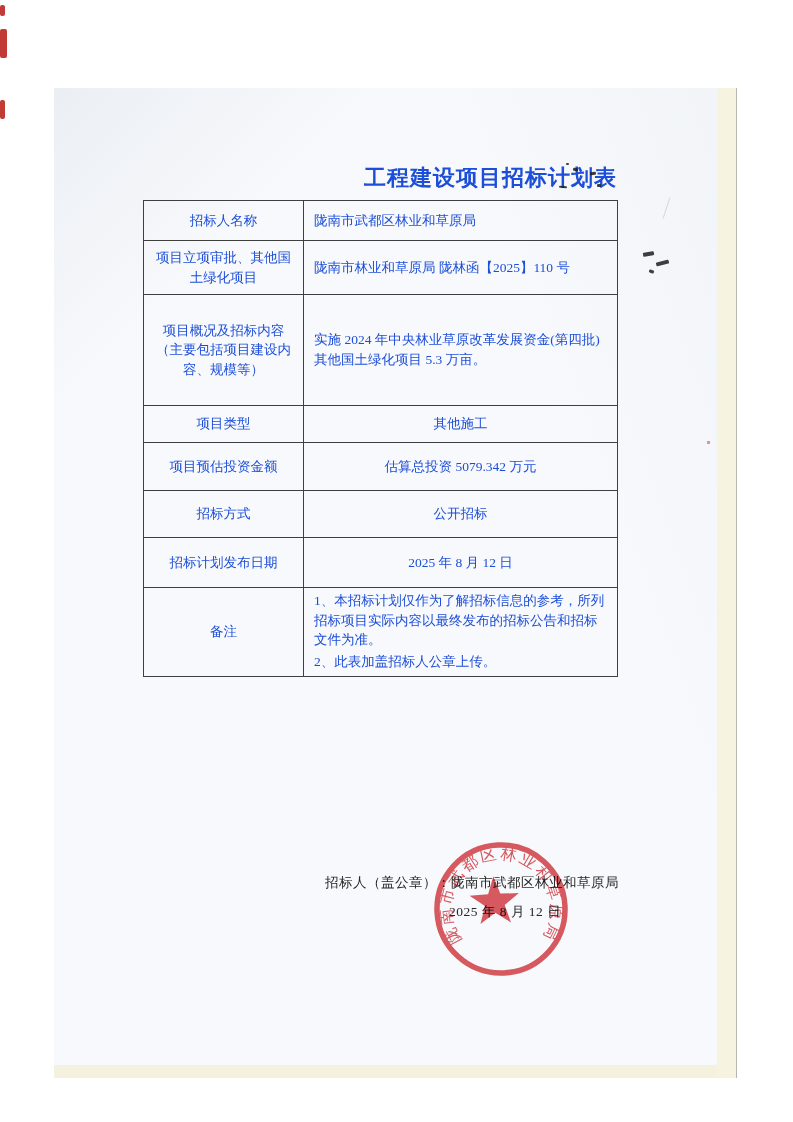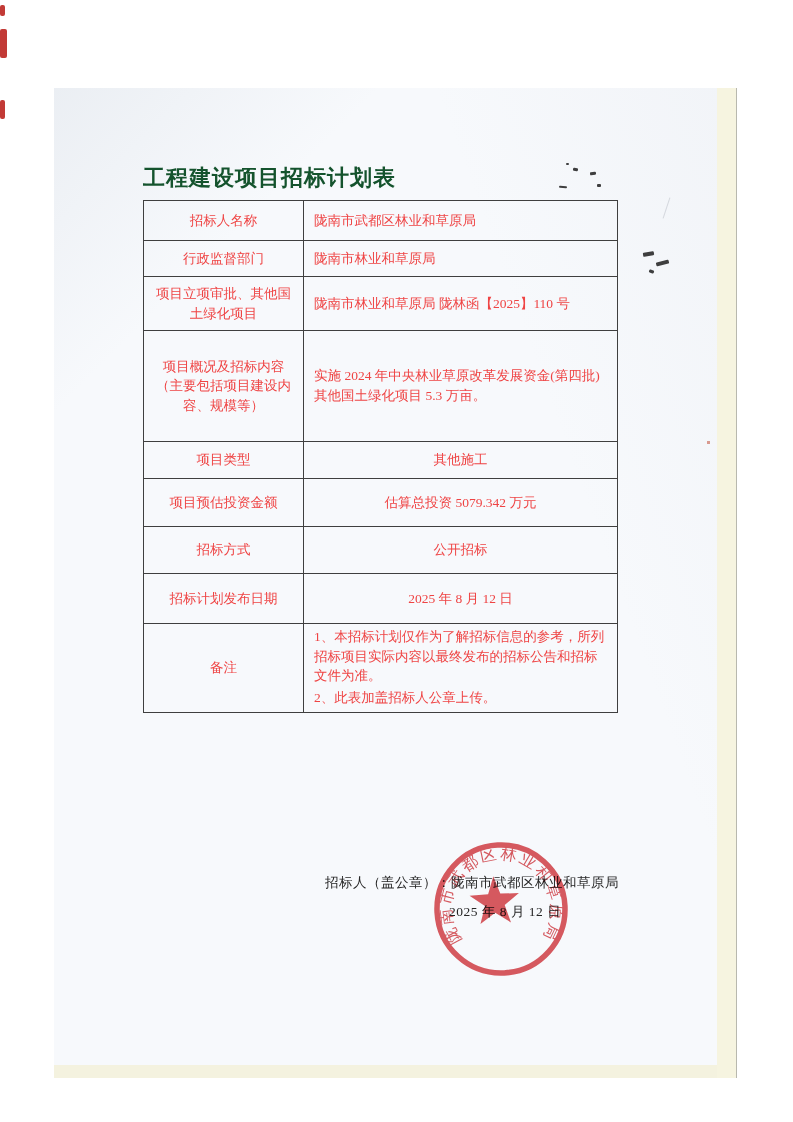--- a/index.html
+++ b/index.html
@@ -20,27 +20,27 @@
   .paper-strip-right{
     position:absolute;left:717px;top:88px;width:19px;height:990px;
     background:#f6f4e0;border-right:1px solid #b8b8ae;
   }
   .paper-strip-bottom{
     position:absolute;left:54px;top:1065px;width:663px;height:13px;
     background:#f4f2df;
   }
   .doc-title{
     position:absolute;left:143px;top:163px;width:474px;
-    text-align:left;font-size:22px;font-weight:bold;letter-spacing:1px;
-    color:#14532d;
+    text-align:right;font-size:22px;font-weight:bold;letter-spacing:1px;
+    color:#1d4ed8;
   }
   table.tender{
     position:absolute;left:143px;top:200px;width:474px;
     border-collapse:collapse;table-layout:fixed;
-    font-size:13.5px;line-height:1.45;color:#ef4444;
+    font-size:13.5px;line-height:1.45;color:#1d4ed8;
   }
   table.tender td{
     border:1px solid #3f3f3f;
     padding:3px 10px;
     vertical-align:middle;
     overflow:hidden;
   }
   td.lbl{text-align:center;padding:3px 8px;}
   td.val{text-align:left;padding-left:12px;}
   td.val.center{text-align:center;padding-left:10px;}
@@ -82,24 +82,20 @@
 
   <table class="tender">
     <colgroup>
         <col style="width:160px">
         <col style="width:314px">
       </colgroup>
     <tbody>
       <tr class="r1">
         <td class="lbl">招标人名称</td>
         <td class="val">陇南市武都区林业和草原局</td>
-      </tr>
-      <tr class="r3">
-        <td class="lbl">行政监督部门</td>
-        <td class="val">陇南市林业和草原局</td>
       </tr>
       <tr class="r4">
         <td class="lbl">项目立项审批、其他国土绿化项目</td>
         <td class="val">陇南市林业和草原局 陇林函【2025】110 号</td>
       </tr>
       <tr class="r5">
         <td class="lbl">项目概况及招标内容（主要包括项目建设内容、规模等）</td>
         <td class="val">实施 2024 年中央林业草原改革发展资金(第四批)其他国土绿化项目 5.3 万亩。</td>
       </tr>
       <tr class="r6">

